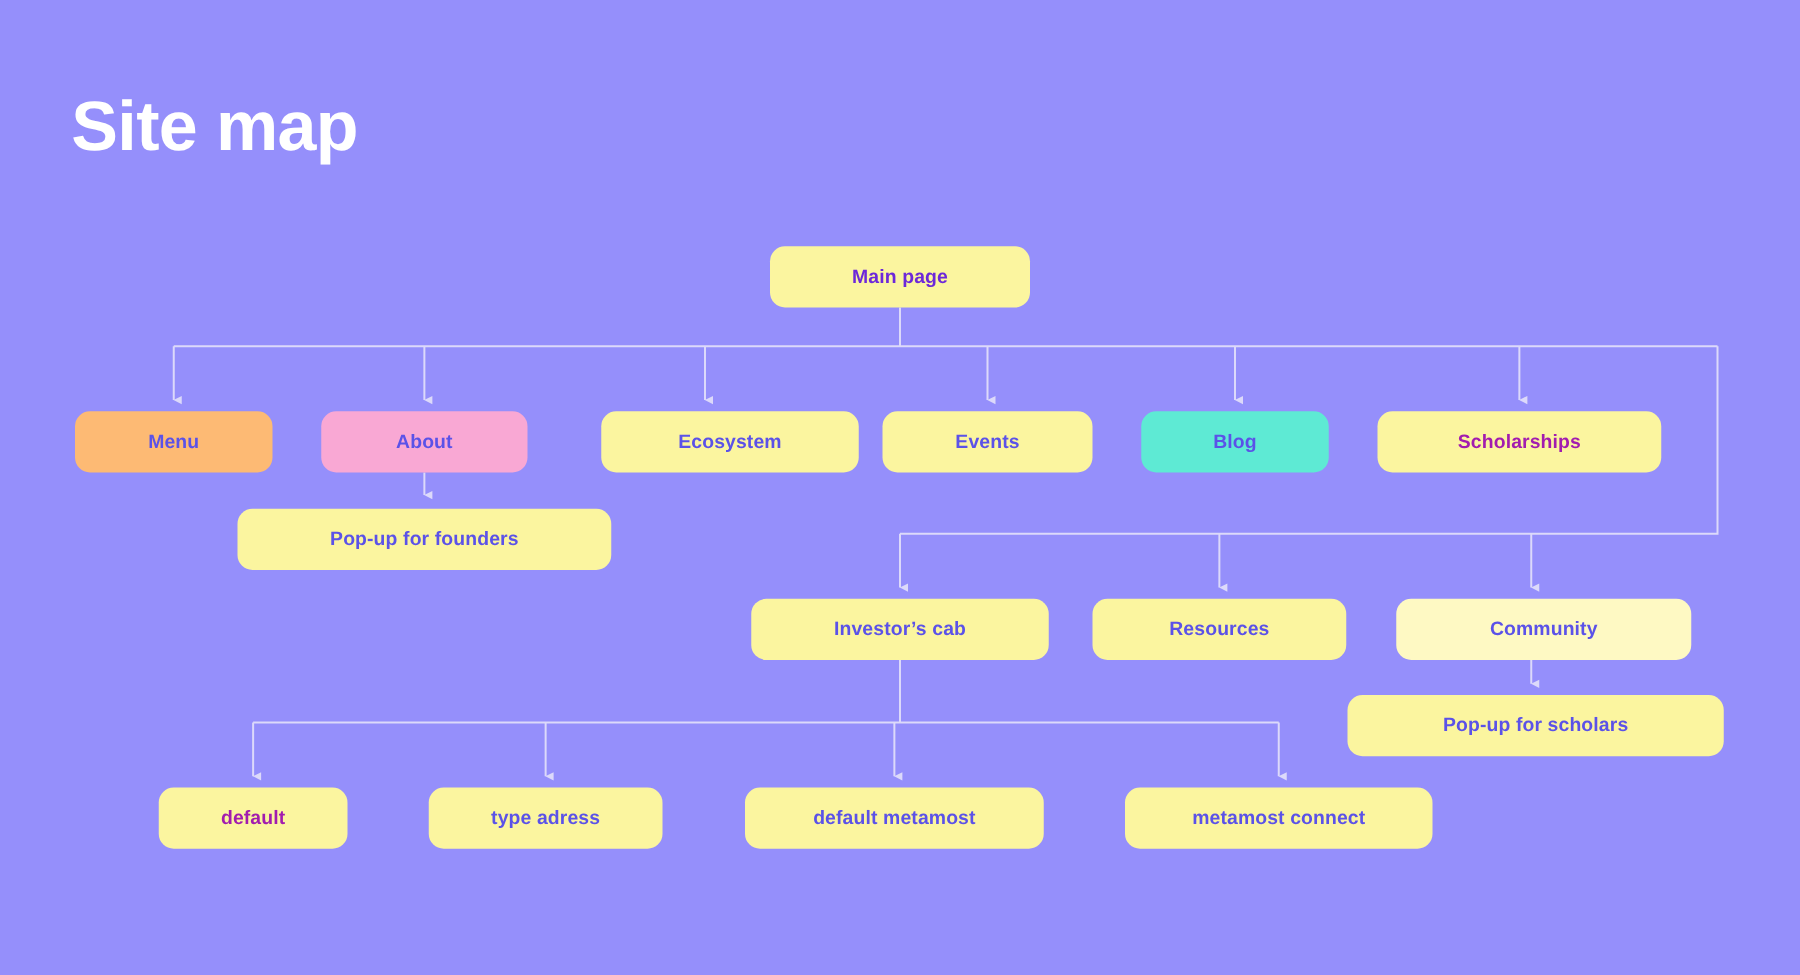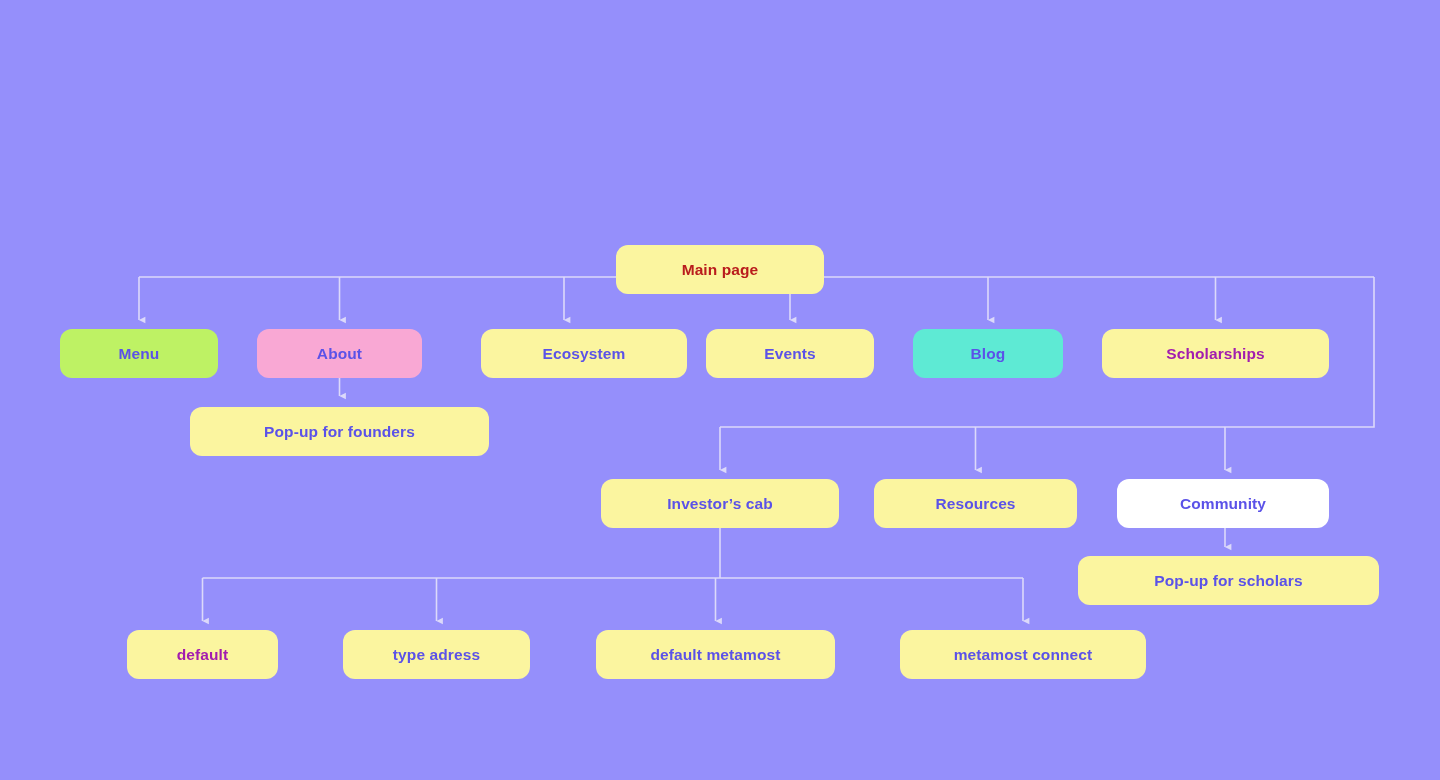--- a/index.html
+++ b/index.html
@@ -52,20 +52,21 @@
     padding: 0 10px;
     letter-spacing: 0.1px;
     white-space: nowrap;
   }
 </style>
 </head>
 <body>
 
 <div id="canvas">
 
+  <div id="page-title">Site map</div>
 
   <svg id="edges" viewBox="0 0 1440 780" xmlns="http://www.w3.org/2000/svg">
     <defs>
       <marker id="arrowhead" markerWidth="8" markerHeight="8" refX="4" refY="7" orient="auto" markerUnits="userSpaceOnUse">
         <path d="M0.7,0.6 L7.3,0.6 L4,7.2 Z" fill="#DCD9FA"></path>
       </marker>
     </defs>
     <g id="edge-paths" fill="none" stroke="#DCD9FA" stroke-width="1.6">
         <path d="M 720 246 V 277"></path>
         <path d="M 139 277 H 1374"></path>
@@ -84,24 +85,24 @@
         <path d="M 720 528 V 578"></path>
         <path d="M 202.5 578 H 1023"></path>
         <path d="M 202.5 578 V 621" marker-end="url(#arrowhead)"></path>
         <path d="M 436.5 578 V 621" marker-end="url(#arrowhead)"></path>
         <path d="M 715.5 578 V 621" marker-end="url(#arrowhead)"></path>
         <path d="M 1023 578 V 621" marker-end="url(#arrowhead)"></path>
       </g>
   </svg>
 
   <div id="node-layer">
-      <div class="node" style="left: 616px; top: 197px; width: 208px; height: 49px; background: rgb(251, 245, 159); color: #b91c1c; margin-top: 48px;">
+      <div class="node" style="left: 616px; top: 197px; width: 208px; height: 49px; background: rgb(251, 245, 159); color: #6d28d9;">
         <span>Main page</span>
       </div>
-      <div class="node" style="left: 60px; top: 329px; width: 158px; height: 49px; background: #bef264; color: rgb(91, 82, 232);">
+      <div class="node" style="left: 60px; top: 329px; width: 158px; height: 49px; background: #fdba74; color: rgb(91, 82, 232);">
         <span>Menu</span>
       </div>
       <div class="node" style="left: 257px; top: 329px; width: 165px; height: 49px; background: #f9a8d4; color: rgb(91, 82, 232);">
         <span>About</span>
       </div>
       <div class="node" style="left: 461px; top: 329px; width: 206px; height: 49px; background: rgb(251, 245, 159); color: rgb(91, 82, 232); margin-left: 20px;">
         <span>Ecosystem</span>
       </div>
       <div class="node" style="left: 706px; top: 329px; width: 168px; height: 49px; background: rgb(251, 245, 159); color: rgb(91, 82, 232);">
         <span>Events</span>
@@ -114,21 +115,21 @@
       </div>
       <div class="node" style="left: 190px; top: 407px; width: 299px; height: 49px; background: rgb(251, 245, 159); color: rgb(91, 82, 232);">
         <span>Pop-up for founders</span>
       </div>
       <div class="node" style="left: 601px; top: 479px; width: 238px; height: 49px; background: rgb(251, 245, 159); color: rgb(91, 82, 232);">
         <span>Investor’s cab</span>
       </div>
       <div class="node" style="left: 874px; top: 479px; width: 203px; height: 49px; background: rgb(251, 245, 159); color: rgb(91, 82, 232);">
         <span>Resources</span>
       </div>
-      <div class="node" style="left: 1117px; top: 479px; width: 212px; height: 49px; background: #ffffff; color: rgb(91, 82, 232);">
+      <div class="node" style="left: 1117px; top: 479px; width: 236px; height: 49px; background: #fef9c3; color: rgb(91, 82, 232);">
         <span>Community</span>
       </div>
       <div class="node" style="left: 1078px; top: 556px; width: 301px; height: 49px; background: rgb(251, 245, 159); color: rgb(91, 82, 232);">
         <span>Pop-up for scholars</span>
       </div>
       <div class="node" style="left: 127px; top: 630px; width: 151px; height: 49px; background: rgb(251, 245, 159); color: #a21caf;">
         <span>default</span>
       </div>
       <div class="node" style="left: 343px; top: 630px; width: 187px; height: 49px; background: rgb(251, 245, 159); color: rgb(91, 82, 232);">
         <span>type adress</span>

